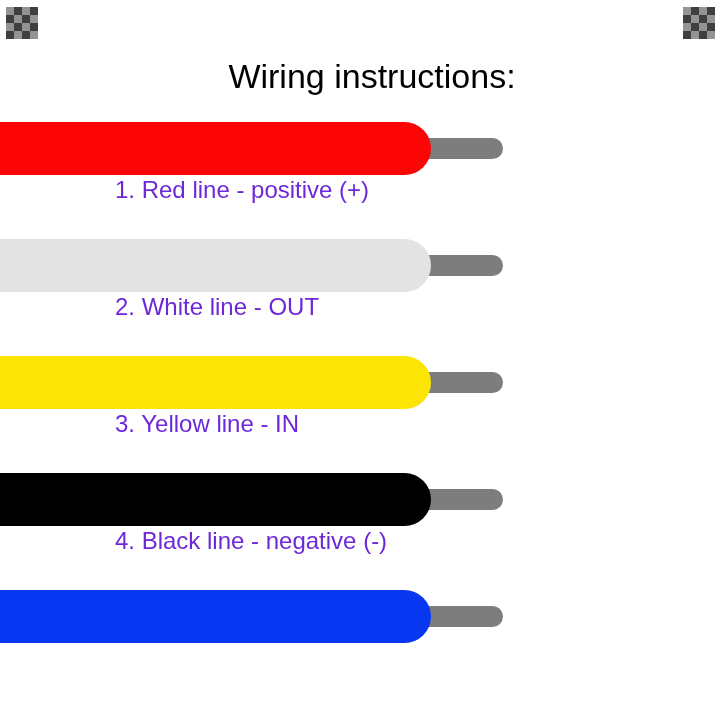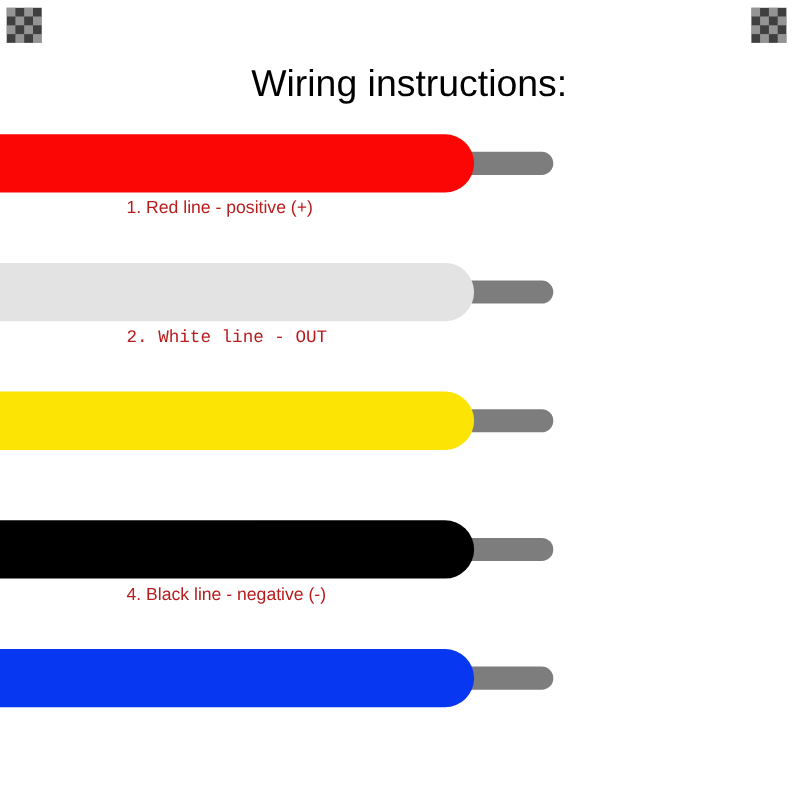--- a/index.html
+++ b/index.html
@@ -26,44 +26,44 @@
     width: 32px; height: 32px;
     background-size: 16px 16px;
   }
   #checker-left  { left: 6px; }
   #checker-right { right: 5px; }
   .wire-row {
     position: absolute;
     left: 0; width: 720px; height: 117px;
   }
   .row-0 { top: 122px; }
-  .row-1 { top: 239px; font-family: Liberation Mono, monospace; }
+  .row-1 { top: 239px; }
   .row-2 { top: 356px; }
   .row-3 { top: 473px; padding-left: 36px; }
   .row-4 { top: 590px; }
   .bar {
     position: absolute;
     left: 0; top: 0;
     width: 431px; height: 53px;
     border-radius: 0 27px 27px 0;
     z-index: 2;
   }
   .tip {
     position: absolute;
     left: 400px; top: 16px;
     width: 103px; height: 21px;
     border-radius: 10.5px;
     z-index: 1;
   }
   .wire-label {
     position: absolute;
     left: 115px; top: 56px;
-    font-size: 16px;
+    font-size: 24px;
     line-height: 24px;
-    color: #b91c1c;
+    color: #6d28d9;
     white-space: nowrap;
   }
 </style>
 </head>
 <body>
 
 <div class="checker" id="checker-left" style="background: repeating-conic-gradient(rgb(63, 63, 63) 0%, rgb(63, 63, 63) 25%, rgb(148, 148, 148) 0%, rgb(148, 148, 148) 50%) 0% 0% / 16px 16px;"></div>
 
 <div class="checker" id="checker-right" style="background: repeating-conic-gradient(rgb(63, 63, 63) 0%, rgb(63, 63, 63) 25%, rgb(148, 148, 148) 0%, rgb(148, 148, 148) 50%) 0% 0% / 16px 16px;"></div>
 
@@ -78,20 +78,21 @@
 
   <div class="wire-row row-1">
     <div class="tip" style="background: rgb(125, 125, 125);"></div>
     <div class="bar" style="background: rgb(227, 227, 227);"></div>
     <div class="wire-label">2. White line - OUT</div>
   </div>
 
   <div class="wire-row row-2">
     <div class="tip" style="background: rgb(125, 125, 125);"></div>
     <div class="bar" style="background: rgb(252, 228, 5);"></div>
+    <div class="wire-label">3. Yellow line - IN</div>
   </div>
 
   <div class="wire-row row-3">
     <div class="tip" style="background: rgb(125, 125, 125);"></div>
     <div class="bar" style="background: rgb(0, 0, 0);"></div>
     <div class="wire-label">4. Black line - negative (-)</div>
   </div>
 
   <div class="wire-row row-4">
     <div class="tip" style="background: rgb(125, 125, 125);"></div>

